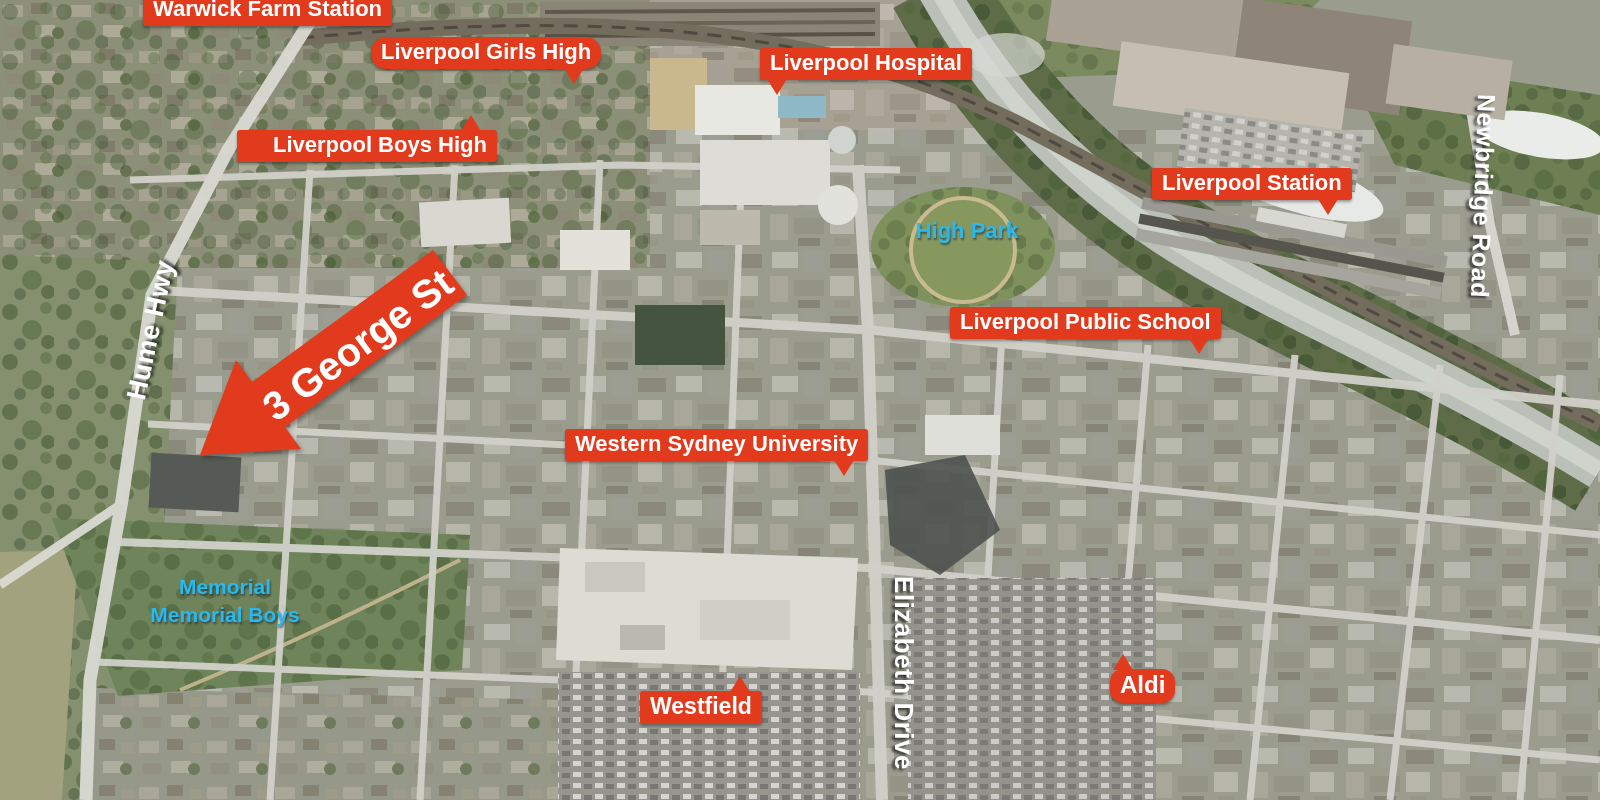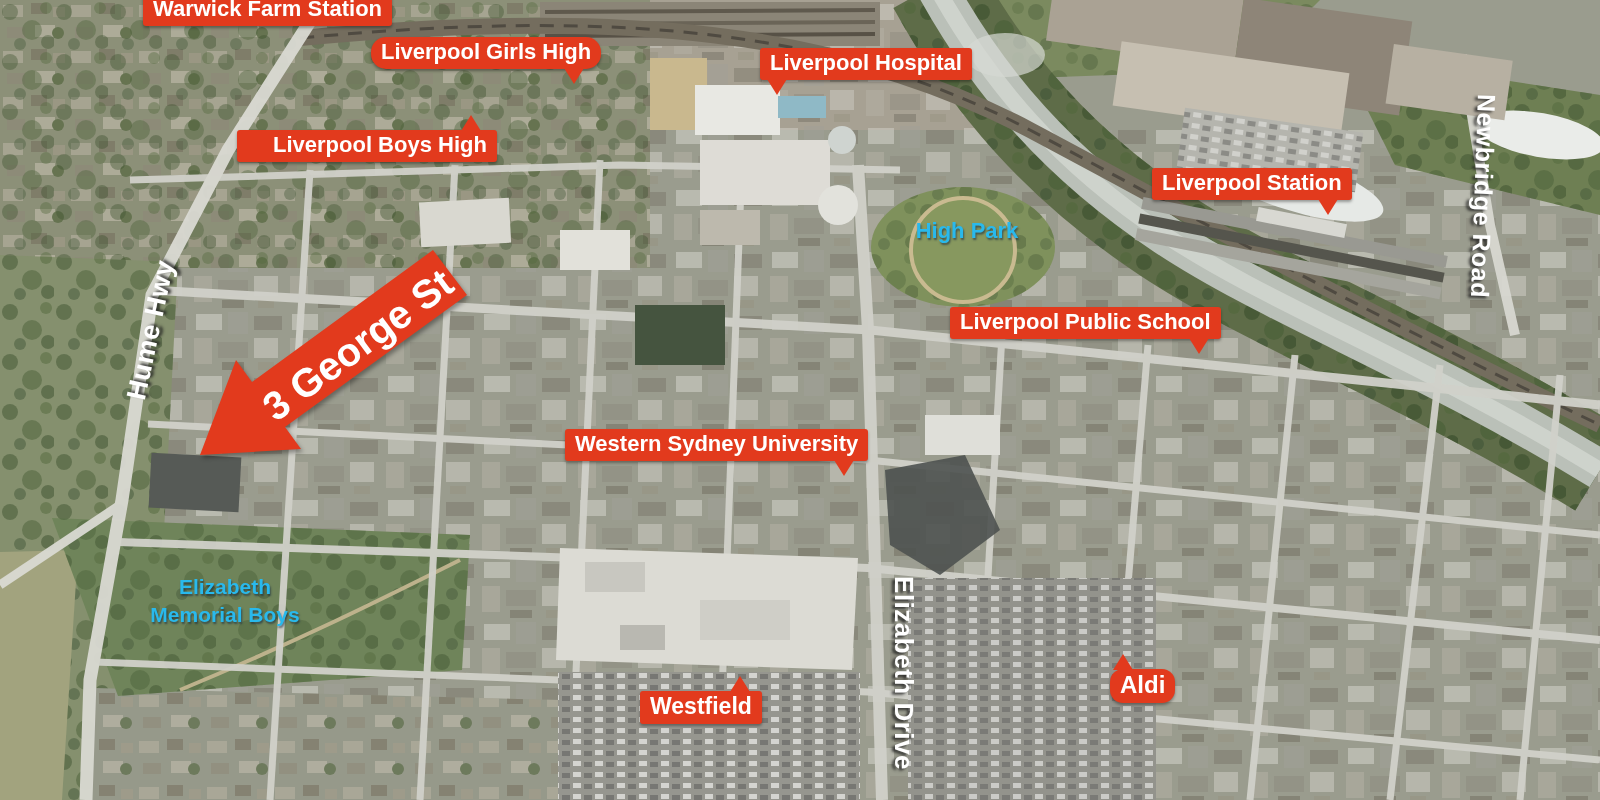--- a/index.html
+++ b/index.html
@@ -241,21 +241,21 @@
         <i class="tail top" style="left: 82%;"></i>
       </div>
       <div class="lbl poi" style="left: 1110px; top: 669px; font-size: 24px; border-radius: 13px;">
         <div>Aldi</div>
         <i class="tail top" style="left: 20%;"></i>
       </div>
       <div class="lbl park" style="left: 967px; top: 231px; transform: translate(-50%, -50%);">
         <div>High Park</div>
       </div>
       <div class="lbl park" style="left: 225px; top: 601px; font-size: 21px; transform: translate(-50%, -50%);">
-        <div>Elizabeth</div>
+        <div>Memorial</div>
         <div>Memorial Boys</div>
       </div>
       <div class="lbl road" style="left: 151px; top: 330px; font-size: 27px; transform: translate(-50%, -50%) rotate(-78deg);">
         <div>Hume Hwy</div>
       </div>
       <div class="lbl road" style="left: 903px; top: 673px; transform: translate(-50%, -50%) rotate(90deg);">
         <div>Elizabeth Drive</div>
       </div>
       <div class="lbl road" style="left: 1483px; top: 196px; font-size: 25px; transform: translate(-50%, -50%) rotate(92deg);">
         <div>Newbridge Road</div>

